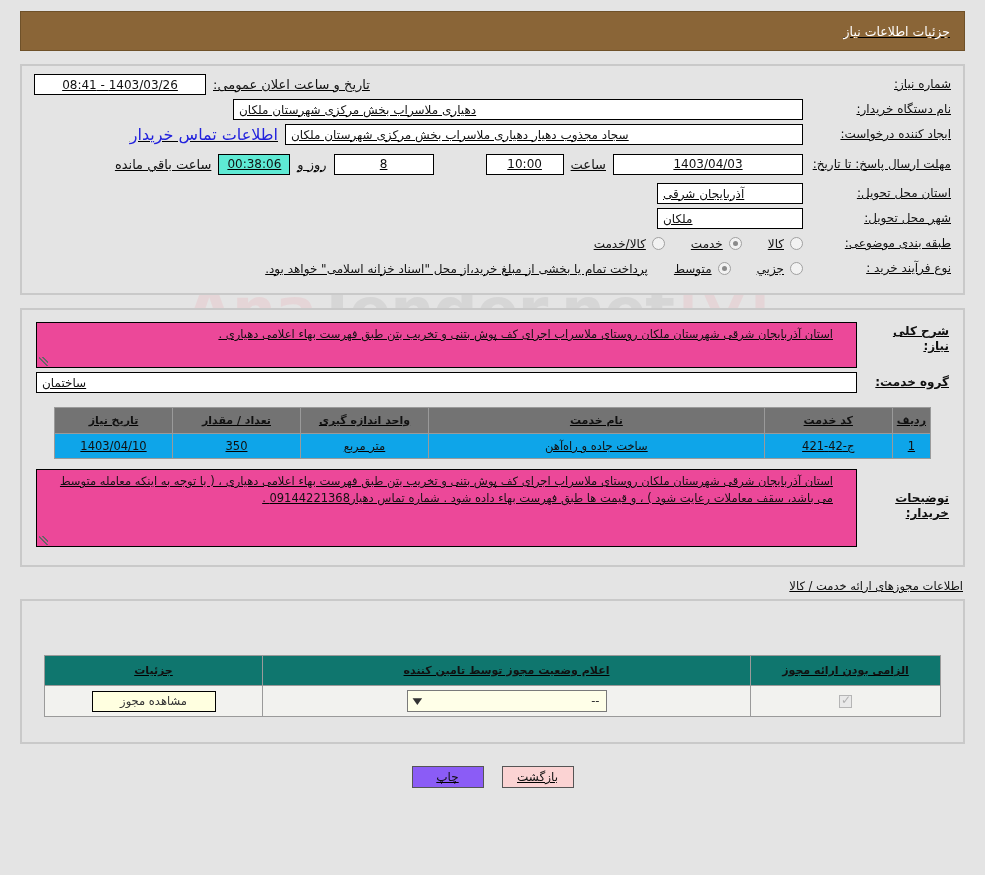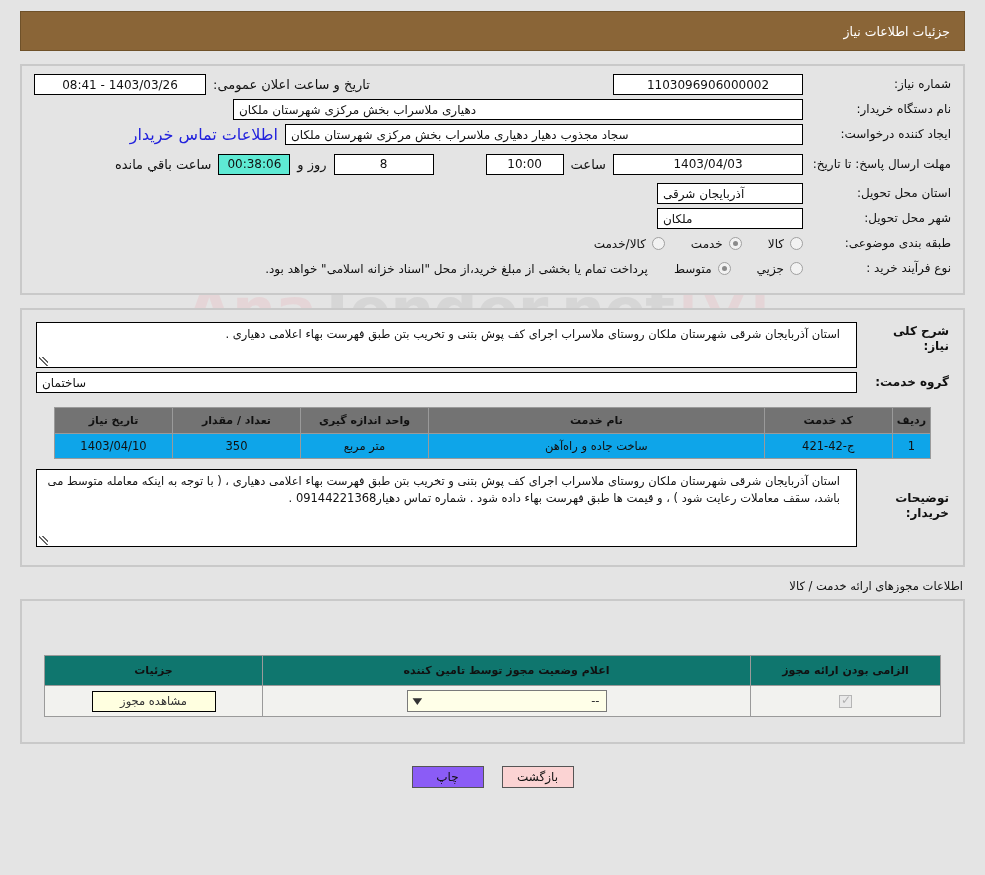--- a/index.html
+++ b/index.html
@@ -26,21 +26,21 @@
   .wm-shield { position: relative; width: 92px; height: 96px; }
   .wm-shield svg { display: block; }
   .wm-text {
     font-family: "DejaVu Sans", sans-serif;
     font-size: 62px; font-weight: bold; color: #b8b8b8;
     letter-spacing: -1px; direction: ltr;
   }
   .wm-text .red { color: #e8b6bb; }
 
   
-  .page { position: relative; z-index: 10; padding: 0; }
+  .page { position: relative; z-index: 10; padding: 0; text-decoration: underline; }
   .title-bar {
     margin: 11px 20px 0 20px;
     height: 40px;
     background: #8a6537;
     border: 1px solid #6f5129;
     display: flex; align-items: center;
     padding: 0 14px;
   }
   .title-bar .title {
     color: #ffffff; font-size: 12.5px;
@@ -107,24 +107,24 @@
   }
   .radio-group { display: flex; align-items: center; }
   .radio-item { display: flex; align-items: center; margin-left: 26px; }
   .radio-item .rtxt { font-size: 12px; color: #111; margin-right: 6px; white-space: nowrap; }
 
   .note-text { font-size: 12px; color: #111; white-space: nowrap; }
 
   
   .ta {
     border: 1px solid #000;
-    background: #ffffff;
+    background: #ec4899;
     font-size: 11.5px;
     color: #111;
-    padding: 3px 16px 8px 5px;
+    padding: 3px 23px 8px 5px;
     line-height: 17px;
     position: relative;
     text-align: right;
   }
   .ta::after {
     content: "";
     position: absolute;
     left: 2px; bottom: 1px;
     width: 9px; height: 9px;
     background:
@@ -262,21 +262,20 @@
 
   <div class="title-bar">
     <div class="title">جزئیات اطلاعات نیاز</div>
   </div>
 
   <div class="panel">
     <div class="panel-inner">
 
       <div class="row">
         <div class="lbl">شماره نیاز:</div>
-        <div class="fld center" style="width:190px">1103096906000002</div>
         <div class="inline-lbl" style="margin-right:auto">تاریخ و ساعت اعلان عمومی:</div>
         <div class="fld center" style="width:172px">1403/03/26 - 08:41</div>
       </div>
 
       <div class="row">
         <div class="lbl">نام دستگاه خریدار:</div>
         <div class="fld right" style="width:570px">دهیاری ملاسراب بخش مرکزی شهرستان ملکان</div>
       </div>
 
       <div class="row">

